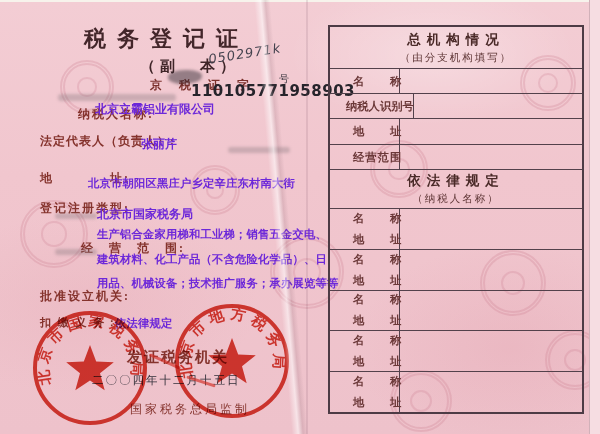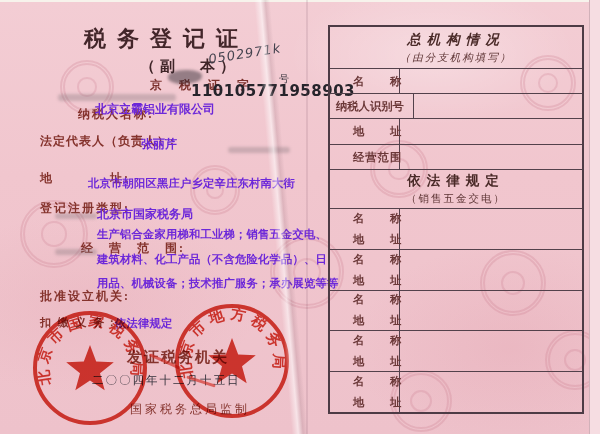--- a/index.html
+++ b/index.html
@@ -120,51 +120,51 @@
   <svg class="stamp" style="left:172px;top:297px;" width="120" height="130" viewBox="0 0 120 130">
     <circle cx="60" cy="64" r="55" fill="none" stroke="#d63327" stroke-width="4"></circle>
     <path id="arcR" d="M 21.9 81.8 A 42 42 0 1 1 98.1 81.8" fill="none"></path>
     <text font-size="15" font-weight="bold" fill="#d63327" letter-spacing="5">
       <textPath href="#arcR" xlink:href="#arcR" startOffset="2">北京市地方税务局</textPath>
     </text>
     <polygon fill="#d63327" points="60,41 66.2,57.5 83.8,58.3 70,69.2 74.7,86.2 60,76.5 45.3,86.2 50,69.2 36.2,58.3 53.8,57.5"></polygon>
   </svg>
 
   <div class="rt-table">
-    <div class="rt-row rt-head" style="height:42px;font-style:italic;">
+    <div class="rt-row rt-head" style="height:42px;">
       <div class="t">总机构情况</div>
       <div class="s">（由分支机构填写）</div>
     </div>
     <div class="rt-row" style="height:25px;">
       <div class="rt-lblcell">
           <span class="rt-lbl">名　　称</span>
         </div>
       <div class="rt-valcell"></div>
     </div>
     <div class="rt-row" style="height:25px;">
-      <div class="rt-lblcell" style="width:84px;padding-left:6px;font-family:Liberation Mono, monospace;">
+      <div class="rt-lblcell" style="width:84px;padding-left:16px;font-family:Liberation Mono, monospace;">
           <span class="rt-lbl" style="letter-spacing:0;">纳税人识别号</span>
         </div>
       <div class="rt-valcell"></div>
     </div>
     <div class="rt-row" style="height:26px;">
       <div class="rt-lblcell">
           <span class="rt-lbl">地　　址</span>
         </div>
       <div class="rt-valcell"></div>
     </div>
     <div class="rt-row" style="height:25px;">
       <div class="rt-lblcell">
           <span class="rt-lbl">经营范围</span>
         </div>
       <div class="rt-valcell"></div>
     </div>
     <div class="rt-row rt-head" style="height:39px;">
       <div class="t">依法律规定</div>
-      <div class="s">（销售五金交电）</div>
+      <div class="s">（纳税人名称）</div>
     </div>
     <div class="rt-row blk">
       <div class="rt-lblcell">
         <span class="rt-lbl">名　　称</span>
         <span class="rt-lbl">地　　址</span>
       </div>
       <div class="rt-valcell"></div>
     </div>
     <div class="rt-row blk">
       <div class="rt-lblcell">

